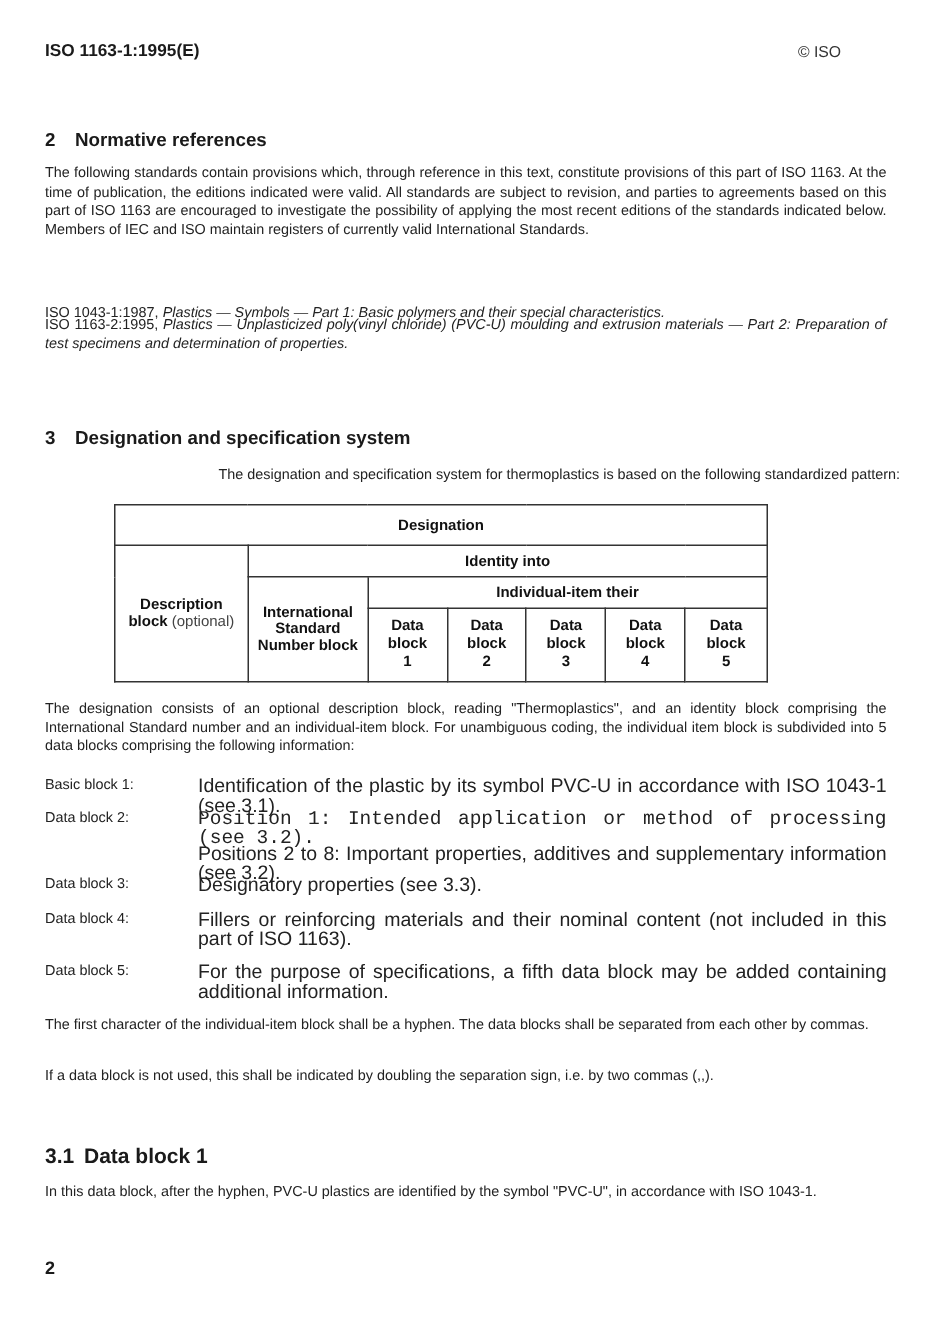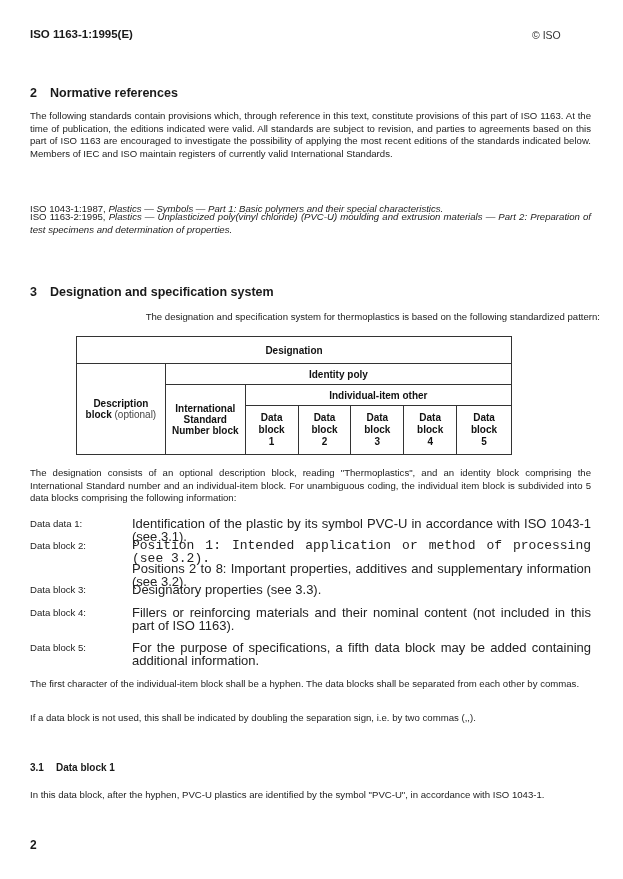--- a/index.html
+++ b/index.html
@@ -3,21 +3,21 @@
 <meta charset="utf-8">
 <style>
   html, body { margin: 0; padding: 0; background: #ffffff; }
   body { width: 623px; height: 879px; position: relative; overflow: hidden;
          font-family: "Liberation Sans", sans-serif; color: #1a1a1a; }
   .abs { position: absolute; }
   .hdr-left { left: 30px; top: 28px; font-size: 11.5px; font-weight: bold; }
   .hdr-right { left: 532px; top: 29px; font-size: 10.5px; color: #333; }
   .h2 { font-size: 12.5px; font-weight: bold; }
   .h2 .num { display: inline-block; width: 20px; }
-  .h3 { font-size: 10px; font-weight: bold; }
+  .h3 { font-size: 14px; font-weight: bold; }
   .h3 .num { display: inline-block; width: 26px; }
   .para { font-size: 9.6px; line-height: 12.5px; text-align: justify; color: #222; }
   .ref { font-size: 9.6px; line-height: 12.5px; color: #222; }
   .ref i { font-style: italic; }
   .dl-label { font-size: 9.6px; color: #222; }
   .dl-text { font-size: 13px; line-height: 12.5px; color: #222; text-align: justify; }
   table.desig { border-collapse: collapse; position: absolute; left: 76px; top: 336px;
                 width: 436px; font-size: 10px; font-weight: bold; color: #111; }
   table.desig td { border: 1px solid #333; text-align: center; vertical-align: middle; padding: 0; }
   table.desig .opt { font-weight: normal; color: #444; }
@@ -61,43 +61,43 @@
   <tbody>
       <tr style="height:27px">
     <td colspan="7">Designation</td>
   </tr>
   <tr style="height:21px">
     <td rowspan="3">
       <span>Description</span><br>
       <span>block</span>
       <span class="opt">(optional)</span>
     </td>
-    <td colspan="6">Identity poly</td>
+    <td colspan="6">Identity into</td>
   </tr>
   <tr style="height:21px">
     <td rowspan="2" style="line-height:11px;">
       <span>International</span><br>
       <span>Standard</span><br>
       <span>Number block</span>
     </td>
-    <td colspan="5">Individual-item other</td>
+    <td colspan="5">Individual-item their</td>
   </tr>
   <tr style="height:49px; line-height:12px;">
     <td><span>Data</span><br><span>block</span><br><span>1</span></td>
     <td><span>Data</span><br><span>block</span><br><span>2</span></td>
     <td><span>Data</span><br><span>block</span><br><span>3</span></td>
     <td><span>Data</span><br><span>block</span><br><span>4</span></td>
     <td><span>Data</span><br><span>block</span><br><span>5</span></td>
   </tr>
 </tbody>
   </table>
 
 <div class="abs para" style="left:30px; top:467px; width:561px;">The designation consists of an optional description block, reading "Thermoplastics", and an identity block comprising the International Standard number and an individual-item block. For unambiguous coding, the individual item block is subdivided into 5 data blocks comprising the following information:</div>
 
-<div class="abs dl-label" style="left:30px; top:518px;">Data data 1:</div>
+<div class="abs dl-label" style="left:30px; top:518px;">Basic block 1:</div>
 <div class="abs dl-text" style="left:132px; top:518px; width:459px;">Identification of the plastic by its symbol PVC-U in accordance with ISO 1043-1 (see 3.1).</div>
 
 <div class="abs dl-label" style="left:30px; top:540px;">Data block 2:</div>
 <div class="abs dl-text" style="left:132px; top:540px; width:459px;font-family:Liberation Mono, monospace;">Position 1: Intended application or method of processing (see 3.2).</div>
 
 <div class="abs dl-text" style="left:132px; top:563px; width:459px;">Positions 2 to 8: Important properties, additives and supplementary information (see 3.2).</div>
 
 <div class="abs dl-label" style="left:30px; top:584px;">Data block 3:</div>
 <div class="abs dl-text" style="left:132px; top:584px; width:459px;">Designatory properties (see 3.3).</div>
 

